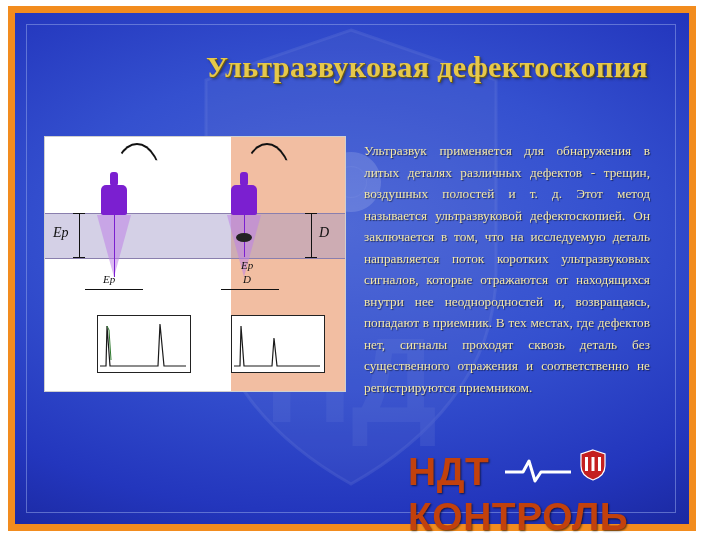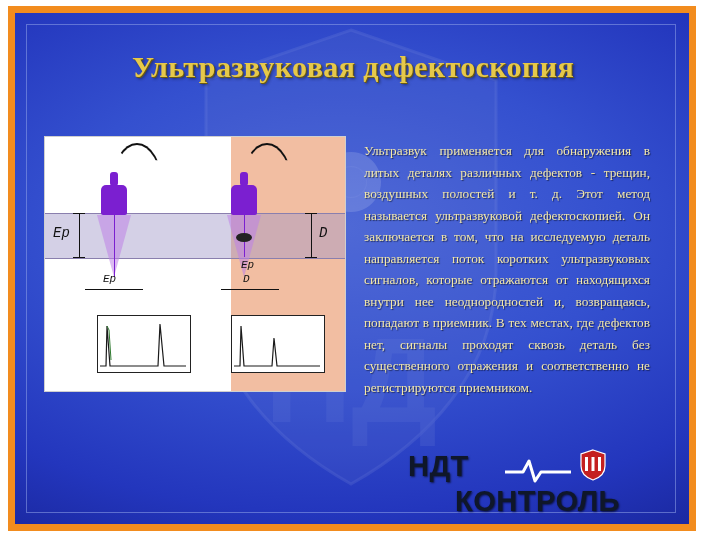--- a/index.html
+++ b/index.html
@@ -52,21 +52,21 @@
     left: 196px; top: 22px;
     width: 310px; height: 470px;
     opacity: .30;
     pointer-events: none;
   }
   
   .title {
     position: absolute;
     left: 58px; top: 50px;
     width: 590px;
-    text-align: center;
+    text-align: right;
     font-size: 30px;
     font-weight: bold;
     color: #e6c84a;
     letter-spacing: .4px;
     text-shadow: 1px 1px 0 #6b5a10, 2px 2px 3px rgba(0,0,0,.45);
     font-family: "Liberation Serif", serif;
   }
   
   .figure {
     position: absolute;
@@ -144,21 +144,21 @@
     width: 1px;
     background: #111;
   }
   .dim-h {
     position: absolute;
     height: 1px;
     background: #111;
   }
   .fig-label {
     position: absolute;
-    font-family: Liberation Mono, monospace;
+    font-family: Liberation Serif, serif;
     font-size: 11px;
     font-style: italic;
     color: #111;
   }
   .fig-label.big { font-size: 14px; }
   .scope {
     position: absolute;
     width: 92px; height: 56px;
     background: #ffffff;
     border: 1px solid #222;
@@ -175,29 +175,29 @@
     line-height: 1.62;
     color: #f2e7a9;
     text-align: justify;
     text-shadow: 1px 1px 1px rgba(0,0,0,.55);
     font-family: Liberation Serif, serif;
   }
   
   .logo {
     position: absolute;
     left: 408px; top: 452px;
-    color: #0f172a;
+    color: #c2410c;
     font-family: "Liberation Sans", sans-serif;
     font-weight: bold;
-    font-size: 29px;
+    font-size: 39px;
     letter-spacing: .5px;
     line-height: 1.0;
     text-shadow: 1px 1px 2px rgba(0,0,0,.6);
   }
-  .logo .line2 { margin-top: 6px; margin-left: 47px; }
+  .logo .line2 { margin-top: 6px; }
   .pulse {
     position: absolute;
     left: 505px; top: 457px;
     width: 66px; height: 26px;
   }
   .shield-mark {
     position: absolute;
     left: 580px; top: 449px;
     width: 26px; height: 32px;
   }

